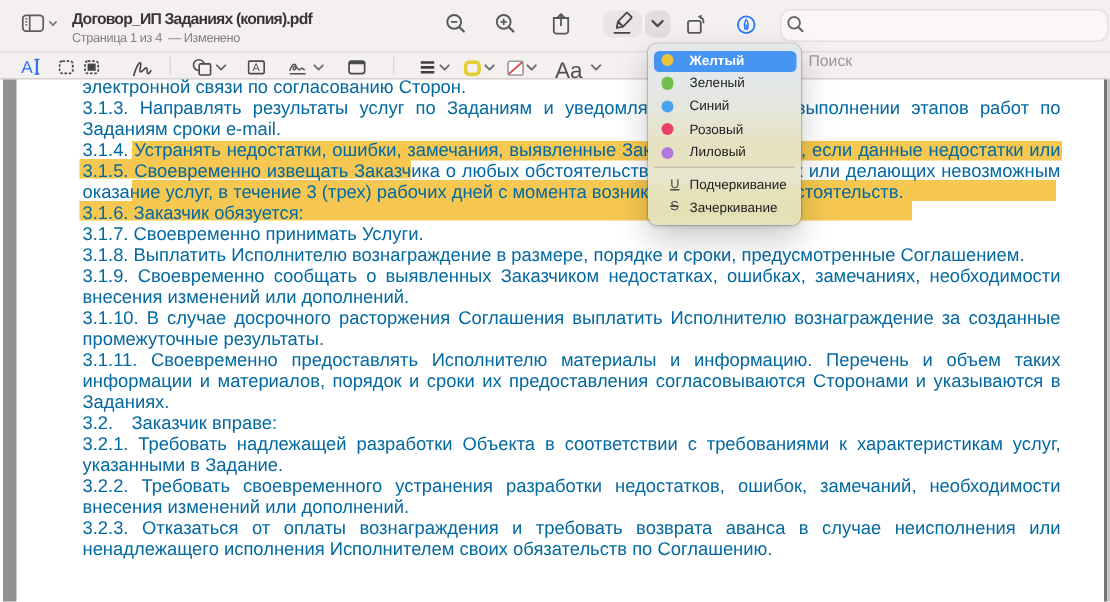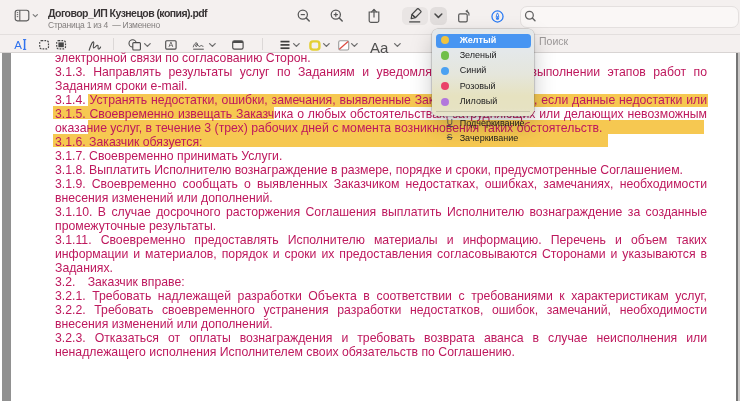--- a/index.html
+++ b/index.html
@@ -17,27 +17,27 @@
   border-radius:7px; background:#faf7f6; border:1px solid #e4e0df; }
 #searchtxt { position:absolute; left:539px; top:10.6px; font-size:10.5px; color:#9b9797;margin-top:24px; }
 .vsep { position:absolute; top:37.5px; width:1px; height:12px; background:#dcd8d7; }
 
 
 #gstripL { position:absolute; left:1.5px; top:53px; width:9.5px; height:348px; background:#919191; }
 #gstripR1 { position:absolute; left:735.5px; top:53px; width:2.5px; height:348px; background:#757575; }
 #gstripR2 { position:absolute; left:738px; top:53px; width:2px; height:348px; background:#c9c7c6; }
 .band { position:absolute; background:#f6c851; height:14px; }
 #doc { position:absolute; left:55px; top:51.1px; width:652px; font-size:12.25px;
-  line-height:14px; color:#be185d; }
+  line-height:14px; color:#0369a1; }
 .ln { height:14px; white-space:nowrap; }
 .j { text-align:justify; text-align-last:justify; }
 #l7wrap { width:553px; text-align:justify; text-align-last:justify; white-space:nowrap; height:14px; }
 
 
-#menu { position:absolute; left:432.2px; top:28.5px; width:101.5px; height:87px;
+#menu { position:absolute; left:432.2px; top:28.5px; width:101.5px; height:121px;
   border-radius:6px;
   background:linear-gradient(to bottom,
     #e4e8ea 0px, #e4e8ea 22px,
     #e5e6dc 45px,
     #e6e2c0 67px, #e6e2c2 79px,
     #e8e6d2 88px,
     #e6e2bd 97px,
     #e4e0b4 113px, #e5e2bd 121px);
   box-shadow:0 9px 22px rgba(0,0,0,0.21), 0 1px 3px rgba(0,0,0,0.14), 0 0 0 0.5px rgba(90,90,90,0.33);
 }
@@ -56,21 +56,21 @@
 
 <svg class="abs" style="left:14px;top:9px" width="24" height="14" viewBox="0 0 24 14">
   <rect x="1.2" y="1.2" width="13.6" height="10.6" rx="2.2" fill="none" stroke="#5c5c5c" stroke-width="1.15"></rect>
   <line x1="5.8" y1="1.2" x2="5.8" y2="11.8" stroke="#5c5c5c" stroke-width="1.1"></line>
   <line x1="2.8" y1="3.6" x2="4.2" y2="3.6" stroke="#5c5c5c" stroke-width="0.9"></line>
   <line x1="2.8" y1="5.6" x2="4.2" y2="5.6" stroke="#5c5c5c" stroke-width="0.9"></line>
   <line x1="2.8" y1="7.6" x2="4.2" y2="7.6" stroke="#5c5c5c" stroke-width="0.9"></line>
   <path d="M19.2 5.6 L21.3 7.7 L23.4 5.6" fill="none" stroke="#7b7b7b" stroke-width="1.2" stroke-linecap="round" stroke-linejoin="round"></path>
 </svg>
 
-<div id="title">Договор_ИП Кузнецов (копия).pdf</div>
+<div id="title">Договор_ИП Заданиях (копия).pdf</div>
 <div id="subtitle">Страница 1 из 4&nbsp; — Изменено</div>
 
 <svg class="abs" style="left:296px;top:8px" width="16" height="16" viewBox="0 0 16 16">
   <circle cx="6.8" cy="6.6" r="4.6" fill="none" stroke="#585858" stroke-width="1.25"></circle>
   <line x1="10.2" y1="10" x2="13.2" y2="13" stroke="#585858" stroke-width="1.5" stroke-linecap="round"></line>
   <line x1="4.7" y1="6.6" x2="8.9" y2="6.6" stroke="#585858" stroke-width="1.2"></line>
 </svg>
 
 <svg class="abs" style="left:329px;top:7.5px" width="16" height="16" viewBox="0 0 16 16">
   <circle cx="6.8" cy="6.6" r="4.6" fill="none" stroke="#585858" stroke-width="1.25"></circle>
@@ -216,20 +216,21 @@
 <div class="ln">3.1.8. Выплатить Исполнителю вознаграждение в размере, порядке и сроки, предусмотренные Соглашением.</div>
 <div class="ln j">3.1.9. Своевременно сообщать о выявленных Заказчиком недостатках, ошибках, замечаниях, необходимости</div>
 <div class="ln">внесения изменений или дополнений.</div>
 <div class="ln j">3.1.10. В случае досрочного расторжения Соглашения выплатить Исполнителю вознаграждение за созданные</div>
 <div class="ln">промежуточные результаты.</div>
 <div class="ln j">3.1.11. Своевременно предоставлять Исполнителю материалы и информацию. Перечень и объем таких</div>
 <div class="ln j">информации и материалов, порядок и сроки их предоставления согласовываются Сторонами и указываются в</div>
 <div class="ln">Заданиях.</div>
 <div class="ln">3.2.<span style="display:inline-block;width:12.2px"></span>Заказчик вправе:</div>
 <div class="ln j">3.2.1. Требовать надлежащей разработки Объекта в соответствии с требованиями к характеристикам услуг,</div>
+<div class="ln">указанными в Задание.</div>
 <div class="ln j">3.2.2. Требовать своевременного устранения разработки недостатков, ошибок, замечаний, необходимости</div>
 <div class="ln">внесения изменений или дополнений.</div>
 <div class="ln j">3.2.3. Отказаться от оплаты вознаграждения и требовать возврата аванса в случае неисполнения или</div>
 <div class="ln">ненадлежащего исполнения Исполнителем своих обязательств по Соглашению.</div>
 </div>
 
 <div id="menu">
   <div id="selrow"></div>
   <div class="mrow" style="top:3.9px">
       <span class="mc" style="background:#f0c33f"></span>

